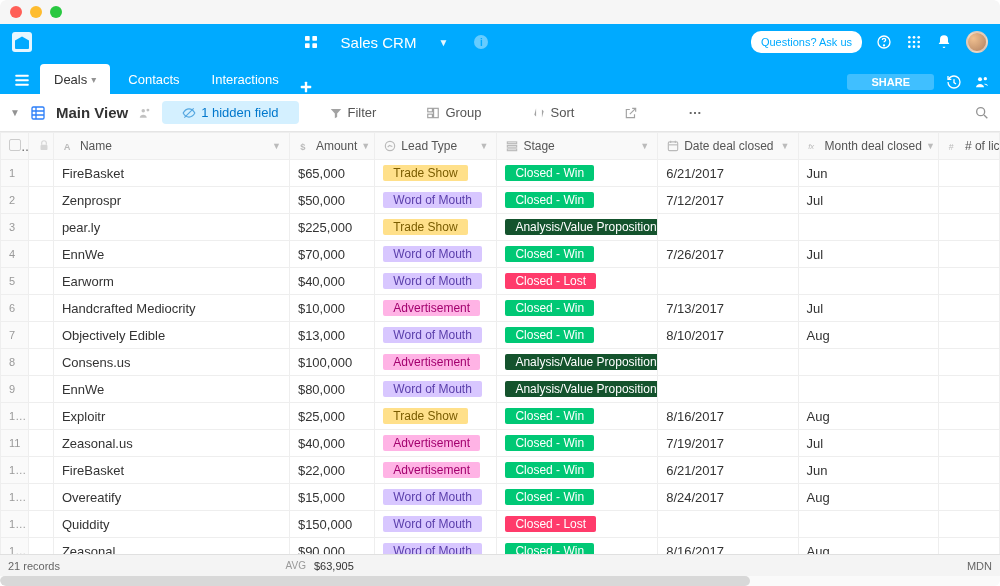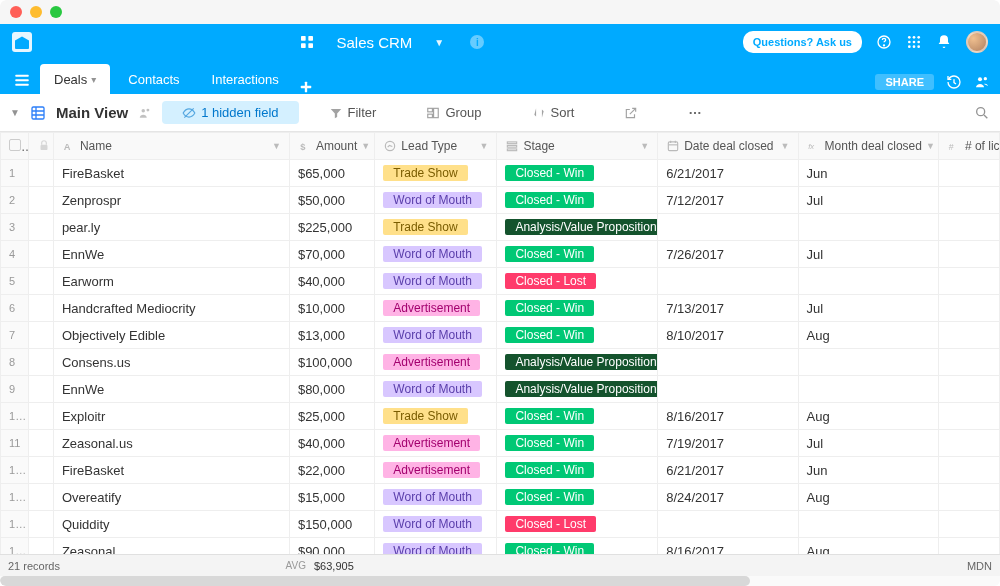--- a/index.html
+++ b/index.html
@@ -15,33 +15,33 @@
   
   .header { background: #00aaff; color: #fff; display: flex; flex-direction: column; }
   .header-row1 { height: 36px; display: flex; align-items: center; justify-content: space-between; padding: 0 12px; }
   .logo { width: 20px; height: 20px; background: #fff; border-radius: 3px; opacity: 0.9; margin-right: 8px; position: relative; }
   .logo:before { content:""; position:absolute; inset:3px; background:#00aaff; clip-path: polygon(0 40%, 50% 10%, 100% 40%, 100% 100%, 0 100%); border-radius:1px; }
   .title-area { flex: 1; display: flex; justify-content: center; align-items: center; gap: 22px; font-size: 15px; font-weight: 500; }
   .title-icon { width: 16px; height: 16px; display: inline-flex; align-items: center; justify-content: center; }
   .caret { font-size: 10px; opacity: 0.9; }
   .info-i { width: 14px; height: 14px; border-radius: 50%; background: rgba(255,255,255,0.4); display: inline-flex; align-items:center; justify-content:center; font-size:10px; font-weight:bold; color:#00aaff; margin-left: 4px; }
   .header-right { display: flex; align-items: center; gap: 14px; }
-  .ask-btn { background: #fff; color: #00aaff; border: none; padding: 5px 10px; border-radius: 10px; font-size: 11px; font-weight: 700; cursor: pointer; }
+  .ask-btn { background: #fff; color: #00aaff; border: none; padding: 5px 10px; border-radius: 10px; font-size: 11px; font-weight: 400; cursor: pointer; }
   .hicon { width: 16px; height: 16px; display: inline-flex; align-items:center; justify-content:center; color:#fff; fill:#fff; cursor:pointer; }
   .avatar { width: 22px; height: 22px; border-radius: 50%; background: radial-gradient(circle at 30% 30%, #f0c090, #b08060); border: 2px solid rgba(255,255,255,0.5); }
 
   .header-row2 { height: 34px; display: flex; align-items: flex-end; padding: 0 10px; }
   .hamburger { width: 24px; height: 28px; display:flex; align-items:center; justify-content:center; color:#fff; cursor:pointer; margin-right: 6px; }
   .tabs { display: flex; height: 30px; gap: 4px; }
   .tab { padding: 0 14px; display: flex; align-items: center; gap: 4px; color: #fff; font-size: 13px; border-radius: 4px 4px 0 0; cursor: pointer; }
   .tab.active { background: #fff; color: #333; font-weight: 500; }
   .tab.active .caret { color: #888; }
   .addtab { width: 26px; display:flex; align-items:center; justify-content:center; color:#fff; cursor:pointer; }
   .h2right { margin-left:auto; display:flex; align-items:center; gap:12px; padding-bottom:4px; }
-  .share-btn { background: rgba(255,255,255,0.25); color:#fff; border:none; padding:2px 10px; border-radius:3px; font-size:11px; font-weight:700; cursor:pointer; }
+  .share-btn { background: rgba(255,255,255,0.25); color:#fff; border:none; padding:2px 24px; border-radius:3px; font-size:11px; font-weight:700; cursor:pointer; }
 
   
   .toolbar { height: 38px; background: #fff; border-bottom: 1px solid #e5e5e5; display:flex; align-items:center; padding: 0 10px; gap: 10px; font-size: 13px; color:#555; }
   .tb-btn { display:flex; align-items:center; gap:5px; padding:4px 20px; border-radius:4px; cursor:pointer; }
   .tb-btn.hidden-field { background:#d4f0ff; color:#0077cc; }
   .view-name { font-weight:600; color:#333; font-size:15px; display:flex; align-items:center; gap:6px; }
   .grid-icon { width:16px; height:16px; display:inline-flex; }
   .people-icon, .ticon { width:14px; height:14px; opacity:0.6; }
   .toolbar .spacer { flex:1; }
   .search-icon { cursor:pointer; opacity:0.7; }

